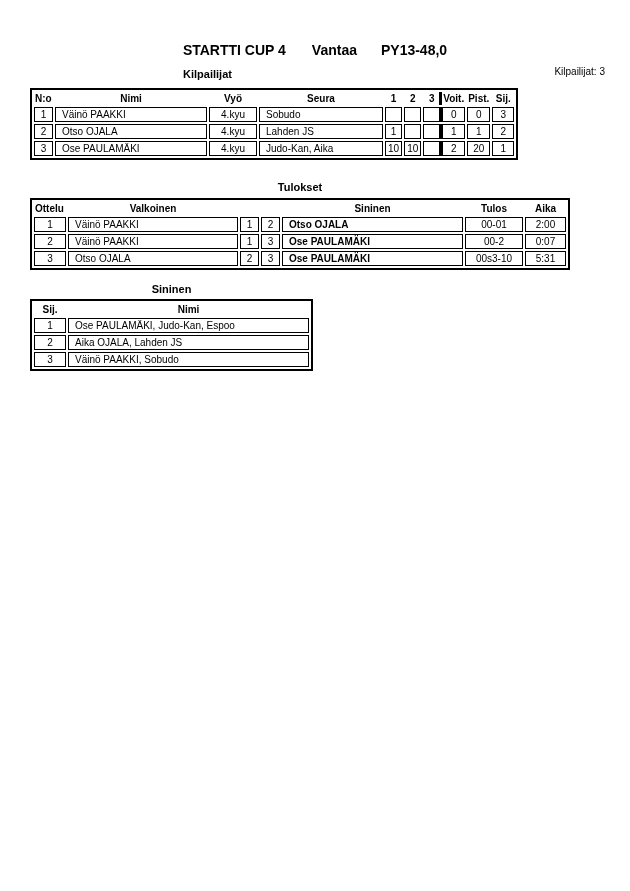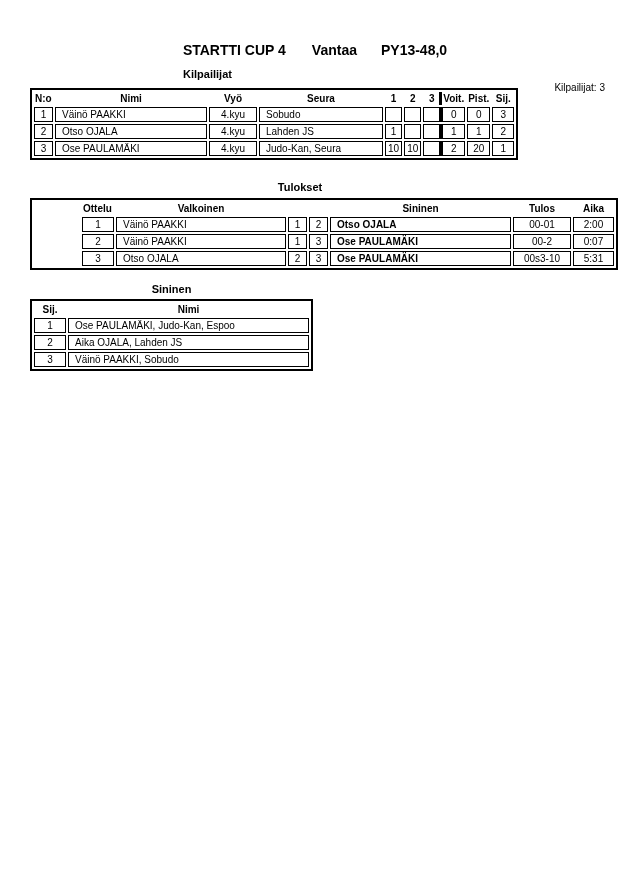--- a/index.html
+++ b/index.html
@@ -12,38 +12,38 @@
   .page-title {
     top:42px; left:0; width:630px; text-align:center;
     font-size:14px; font-weight:bold; white-space:nowrap;
   }
   .page-title .city { margin-left:26px; }
   .page-title .cat  { margin-left:24px; }
   .section-heading { font-size:11px; font-weight:bold; text-align:center; }
   .h-competitors { top:68px;  left:20px; width:375px; }
   .h-matches     { top:181px; left:30px; width:540px; }
   .h-results     { top:283px; left:30px; width:283px; }
-  .count-label { top:66px; left:495px; width:110px; text-align:right; font-size:10px;margin-top:16px; }
+  .count-label { top:66px; left:495px; width:110px; text-align:right; font-size:10px; }
 
   table.doc {
     border-collapse:separate; border-spacing:2px;
     border:2px solid #000; table-layout:fixed; background:#fff;
   }
   table.doc th {
     border:none; background:#fff; font-size:10px; font-weight:bold;
     height:13px; line-height:13px; overflow:hidden; white-space:nowrap;
     text-align:center; padding:0 1px;
   }
   table.doc td {
     border:1px solid #000; background:#fff; font-size:10px;
     height:15px; line-height:13px; overflow:hidden; white-space:nowrap;
     text-align:center; padding:0 2px;
   }
   .t1 { top:88px;  left:30px; }
-  .t2 { top:198px; left:30px;padding-left:48px; }
+  .t2 { top:198px; left:30px; }
   .t3 { top:299px; left:30px; }
   .al { text-align:left !important; padding-left:6px !important; }
   .hl { text-align:left !important; }
   .b  { font-weight:bold; }
   .thick { box-shadow:-3px 0 0 #000; }
 </style>
 </head>
 <body>
 
 <div class="abs page-title">
@@ -102,21 +102,21 @@
       <td></td>
       <td></td>
       <td class="thick">1</td>
       <td>1</td>
       <td>2</td>
     </tr>
     <tr>
       <td>3</td>
       <td class="al">Ose PAULAMÄKI</td>
       <td>4.kyu</td>
-      <td class="al">Judo-Kan, Seura</td>
+      <td class="al">Judo-Kan, Aika</td>
       <td>10</td>
       <td>10</td>
       <td></td>
       <td class="thick">2</td>
       <td>20</td>
       <td>1</td>
     </tr>
   </tbody>
 </table>
 

